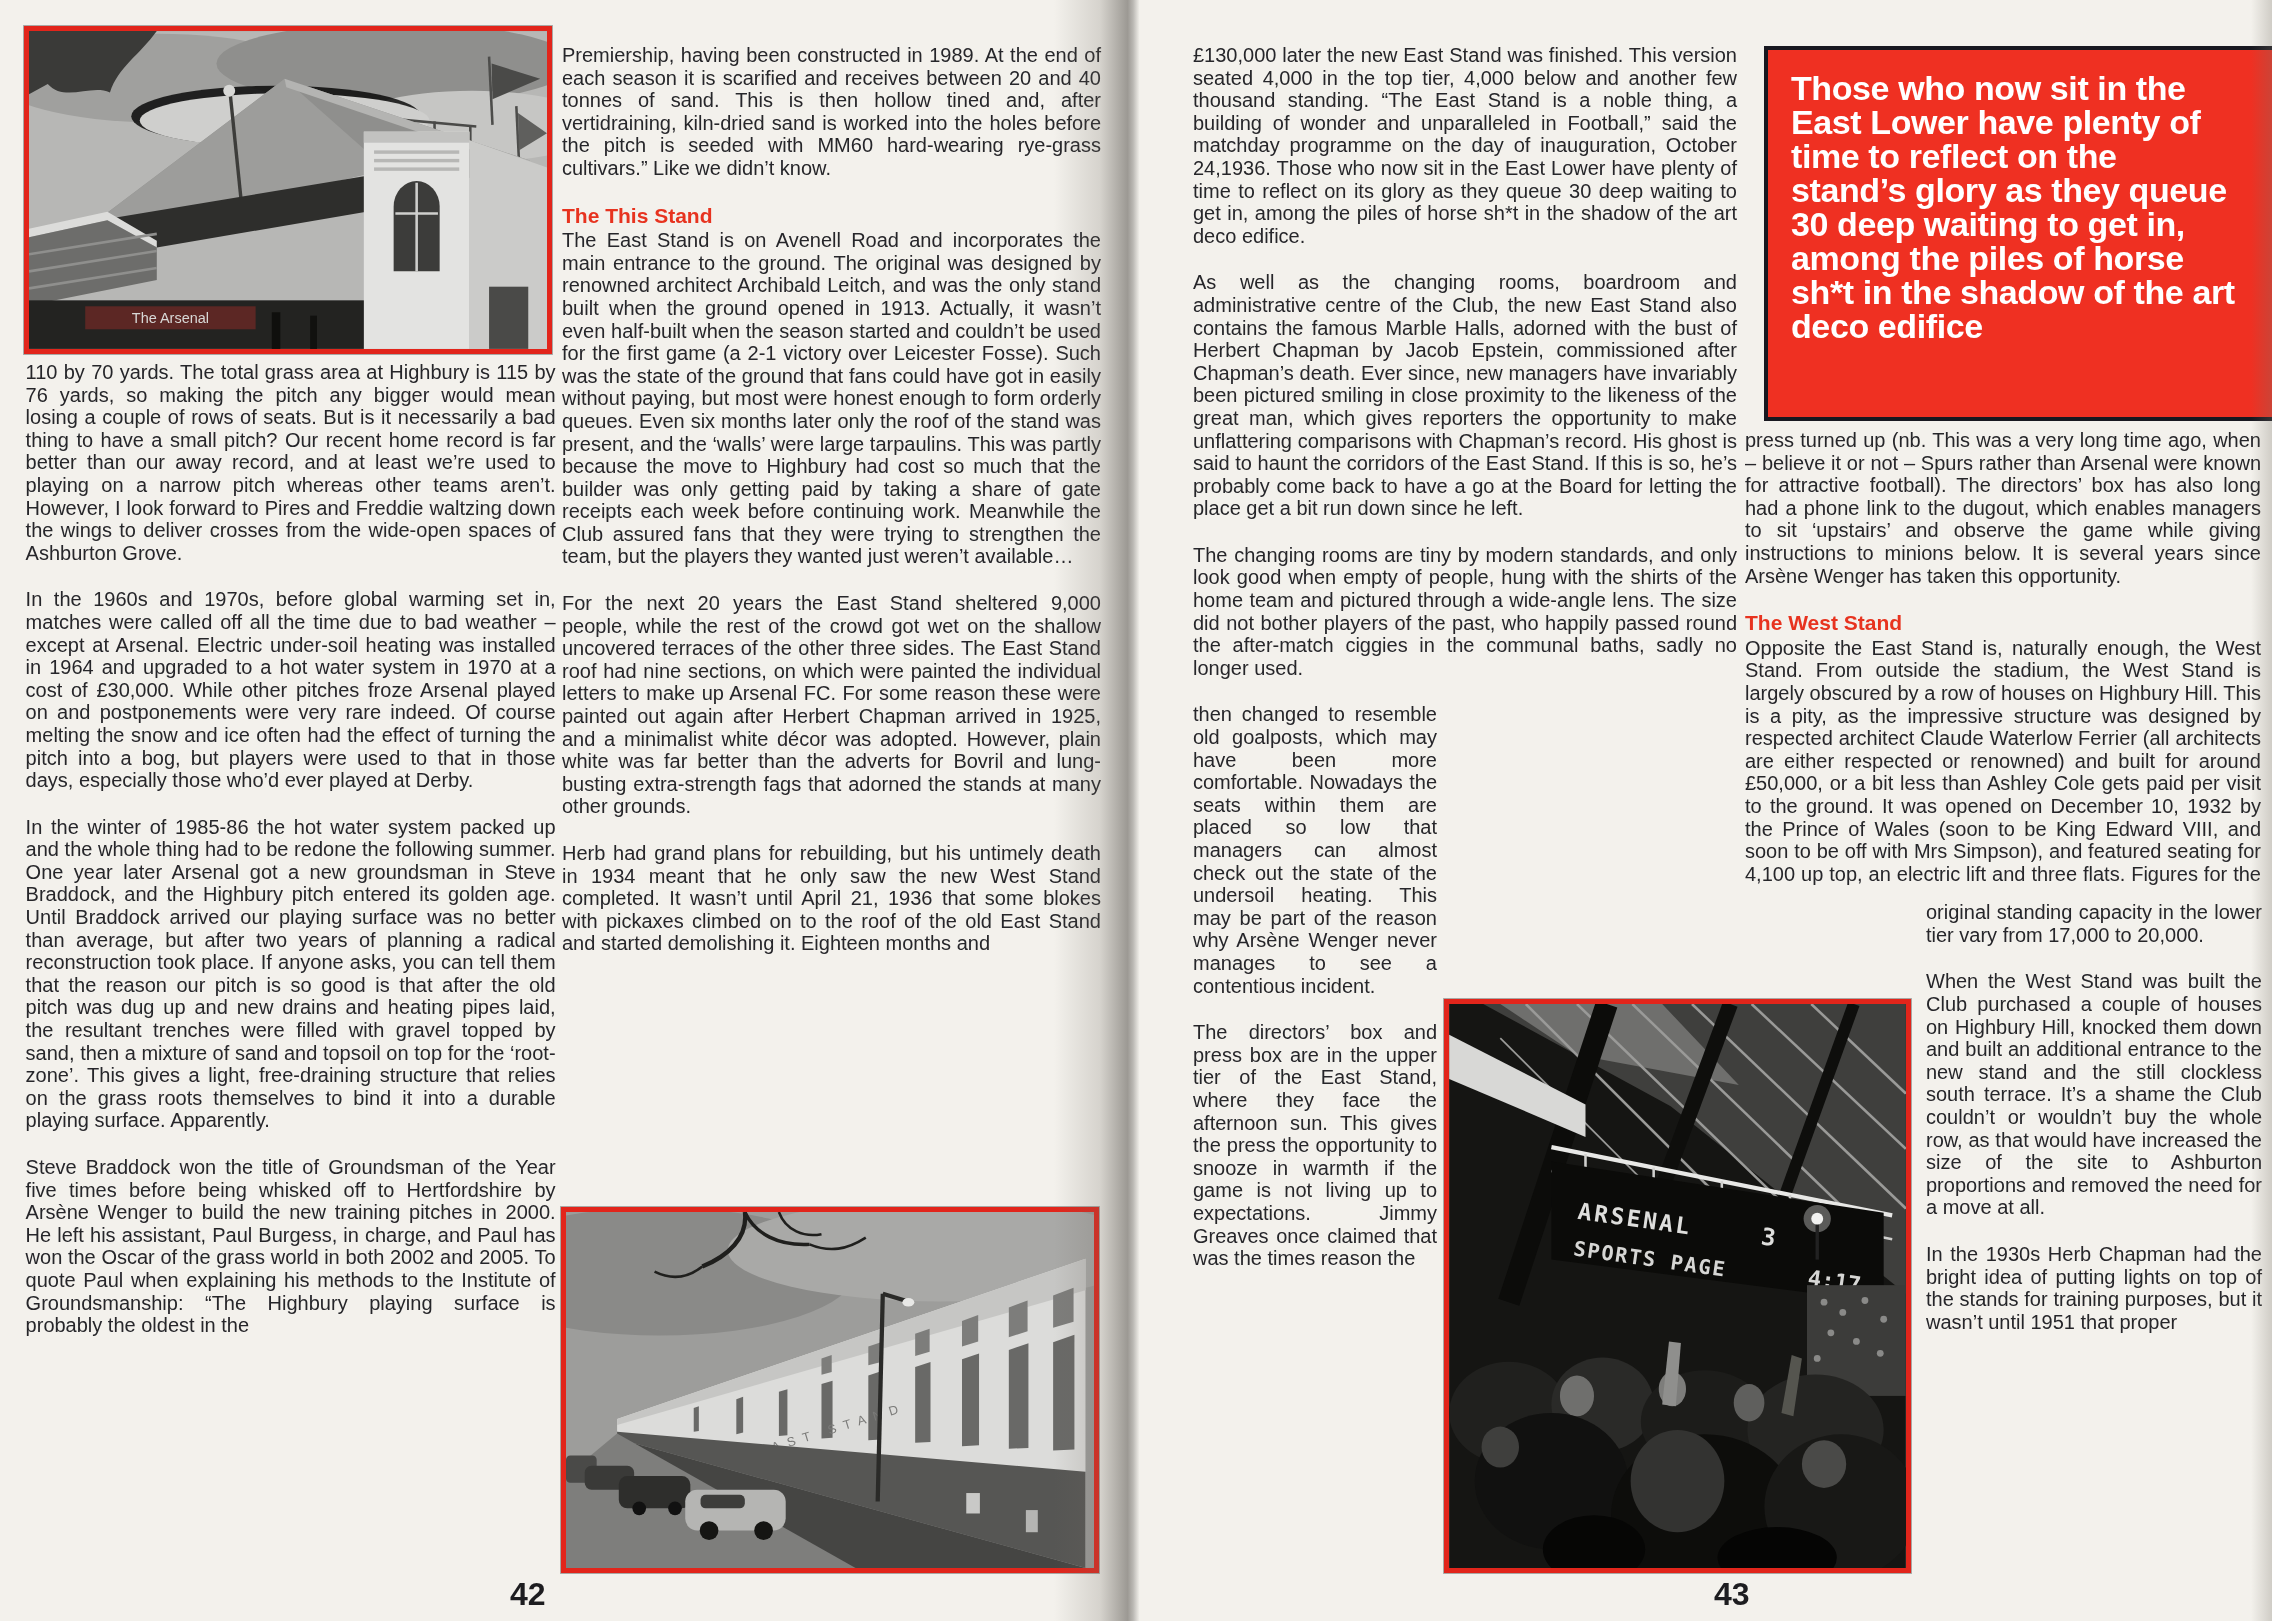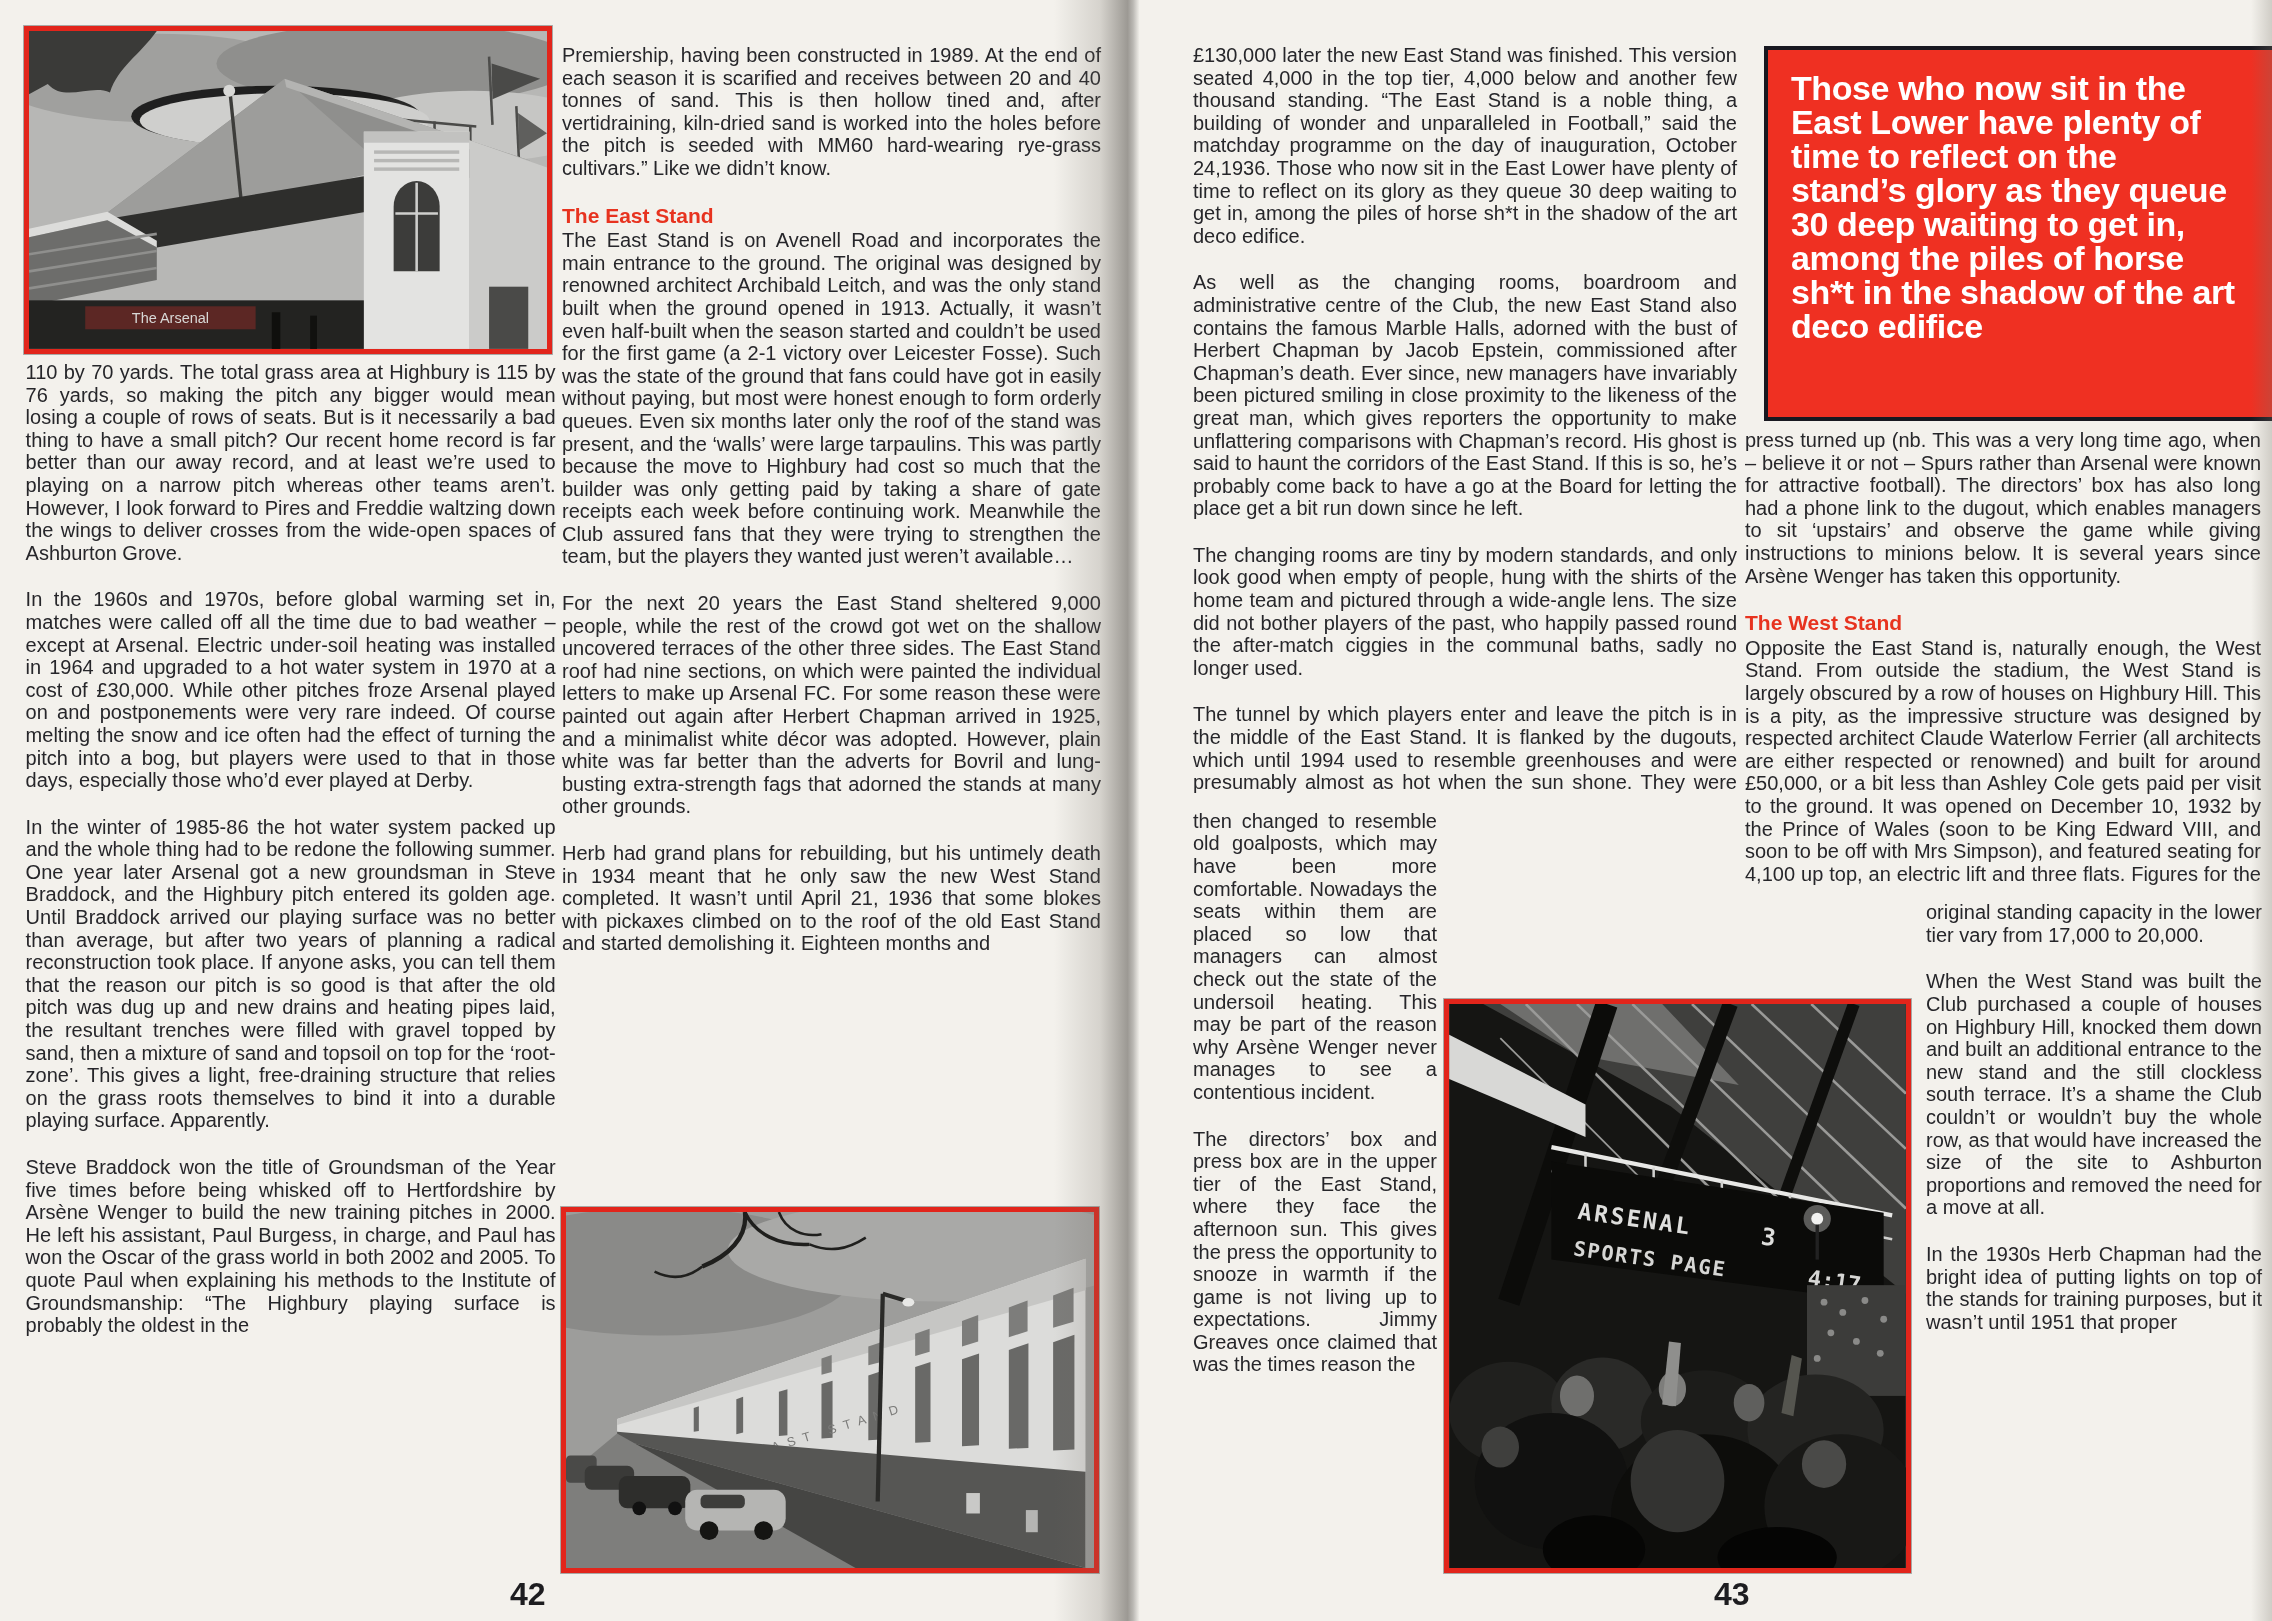--- a/index.html
+++ b/index.html
@@ -122,21 +122,21 @@
 
     <div class="col" style="left:25.6px; top:361px; width:530px;">
       <p>110 by 70 yards. The total grass area at Highbury is 115 by 76 yards, so making the pitch any bigger would mean losing a couple of rows of seats. But is it necessarily a bad thing to have a small pitch? Our recent home record is far better than our away record, and at least we’re used to playing on a narrow pitch whereas other teams aren’t. However, I look forward to Pires and Freddie waltzing down the wings to deliver crosses from the wide-open spaces of Ashburton Grove.</p>
       <p>In the 1960s and 1970s, before global warming set in, matches were called off all the time due to bad weather – except at Arsenal. Electric under-soil heating was installed in 1964 and upgraded to a hot water system in 1970 at a cost of £30,000. While other pitches froze Arsenal played on and postponements were very rare indeed. Of course melting the snow and ice often had the effect of turning the pitch into a bog, but players were used to that in those days, especially those who’d ever played at Derby.</p>
       <p>In the winter of 1985-86 the hot water system packed up and the whole thing had to be redone the following summer. One year later Arsenal got a new groundsman in Steve Braddock, and the Highbury pitch entered its golden age. Until Braddock arrived our playing surface was no better than average, but after two years of planning a radical reconstruction took place. If anyone asks, you can tell them that the reason our pitch is so good is that after the old pitch was dug up and new drains and heating pipes laid, the resultant trenches were filled with gravel topped by sand, then a mixture of sand and topsoil on top for the ‘root-zone’. This gives a light, free-draining structure that relies on the grass roots themselves to bind it into a durable playing surface. Apparently.</p>
       <p>Steve Braddock won the title of Groundsman of the Year five times before being whisked off to Hertfordshire by Arsène Wenger to build the new training pitches in 2000. He left his assistant, Paul Burgess, in charge, and Paul has won the Oscar of the grass world in both 2002 and 2005. To quote Paul when explaining his methods to the Institute of Groundsmanship: “The Highbury playing surface is probably the oldest in the</p>
     </div>
 
     <div class="col" style="left:562px; top:44px; width:539px;">
       <p>Premiership, having been constructed in 1989. At the end of each season it is scarified and receives between 20 and 40 tonnes of sand. This is then hollow tined and, after vertidraining, kiln-dried sand is worked into the holes before the pitch is seeded with MM60 hard-wearing rye-grass cultivars.” Like we didn’t know.</p>
-      <h2 class="redhead">The East Stand</h2>
+      <h2 class="redhead">The This Stand</h2>
       <p>The East Stand is on Avenell Road and incorporates the main entrance to the ground. The original was designed by renowned architect Archibald Leitch, and was the only stand built when the ground opened in 1913. Actually, it wasn’t even half-built when the season started and couldn’t be used for the first game (a 2-1 victory over Leicester Fosse). Such was the state of the ground that fans could have got in easily without paying, but most were honest enough to form orderly queues. Even six months later only the roof of the stand was present, and the ‘walls’ were large tarpaulins. This was partly because the move to Highbury had cost so much that the builder was only getting paid by taking a share of gate receipts each week before continuing work. Meanwhile the Club assured fans that they were trying to strengthen the team, but the players they wanted just weren’t available…</p>
       <p>For the next 20 years the East Stand sheltered 9,000 people, while the rest of the crowd got wet on the shallow uncovered terraces of the other three sides. The East Stand roof had nine sections, on which were painted the individual letters to make up Arsenal FC. For some reason these were painted out again after Herbert Chapman arrived in 1925, and a minimalist white décor was adopted. However, plain white was far better than the adverts for Bovril and lung-busting extra-strength fags that adorned the stands at many other grounds.</p>
       <p>Herb had grand plans for rebuilding, but his untimely death in 1934 meant that he only saw the new West Stand completed. It wasn’t until April 21, 1936 that some blokes with pickaxes climbed on to the roof of the old East Stand and started demolishing it. Eighteen months and</p>
     </div>
 
     <div class="photo" style="left:561px; top:1207px; width:528px; height:356px;">
       <svg viewBox="0 0 620 418" width="528" height="356">
         <rect width="620" height="418" fill="#9d9d9b"></rect>
         <ellipse cx="110" cy="70" rx="230" ry="75" fill="#8a8a88"></ellipse>
         <ellipse cx="440" cy="45" rx="250" ry="60" fill="#a9a9a7"></ellipse>
@@ -202,21 +202,20 @@
 
     <div class="pagenum" style="left:510px; top:1576px;">42</div>
   </section>
 
   <section>
 
     <div class="col" style="left:1193px; top:44px; width:544px;">
       <p>£130,000 later the new East Stand was finished. This version seated 4,000 in the top tier, 4,000 below and another few thousand standing. “The East Stand is a noble thing, a building of wonder and unparalleled in Football,” said the matchday programme on the day of inauguration, October 24,1936. Those who now sit in the East Lower have plenty of time to reflect on its glory as they queue 30 deep waiting to get in, among the piles of horse sh*t in the shadow of the art deco edifice.</p>
       <p>As well as the changing rooms, boardroom and administrative centre of the Club, the new East Stand also contains the famous Marble Halls, adorned with the bust of Herbert Chapman by Jacob Epstein, commissioned after Chapman’s death. Ever since, new managers have invariably been pictured smiling in close proximity to the likeness of the great man, which gives reporters the opportunity to make unflattering comparisons with Chapman’s record. His ghost is said to haunt the corridors of the East Stand. If this is so, he’s probably come back to have a go at the Board for letting the place get a bit run down since he left.</p>
       <p>The changing rooms are tiny by modern standards, and only look good when empty of people, hung with the shirts of the home team and pictured through a wide-angle lens. The size did not bother players of the past, who happily passed round the after-match ciggies in the communal baths, sadly no longer used.</p>
-      <p class="cont-a">The tunnel by which players enter and leave the pitch is in the middle of the East Stand. It is flanked by the dugouts, which until 1994 used to resemble greenhouses and were presumably almost as hot when the sun shone. They were</p>
       <div class="narrow-left">
         <p class="cont-b">then changed to resemble old goalposts, which may have been more comfortable. Nowadays the seats within them are placed so low that managers can almost check out the state of the undersoil heating. This may be part of the reason why Arsène Wenger never manages to see a contentious incident.</p>
         <p>The directors’ box and press box are in the upper tier of the East Stand, where they face the afternoon sun. This gives the press the opportunity to snooze in warmth if the game is not living up to expectations. Jimmy Greaves once claimed that was the times reason the</p>
       </div>
     </div>
 
     <div class="pullquote">
       <span>Those who now sit in the East Lower have plenty of time to reflect on the stand’s glory as they queue 30 deep waiting to get in, among the piles of horse sh*t in the shadow of the art deco edifice</span>
     </div>
 

